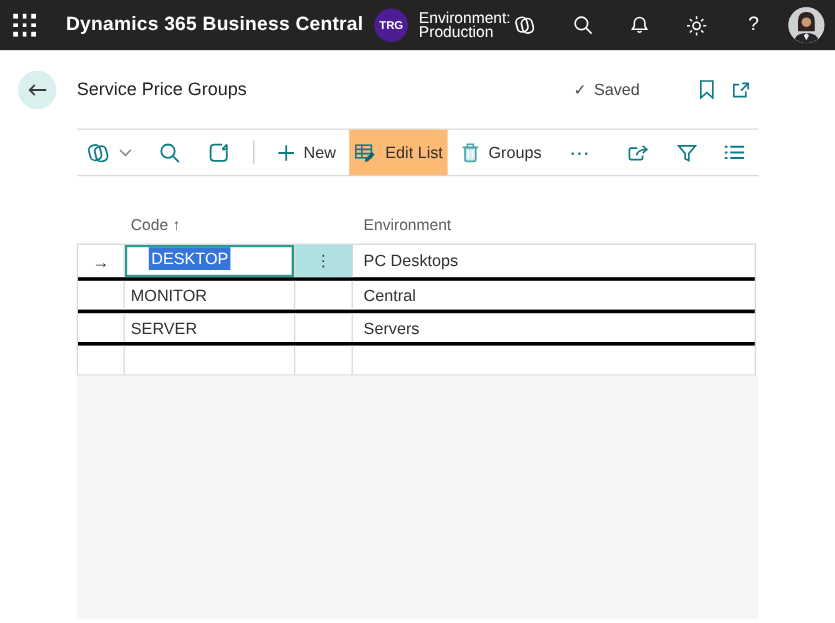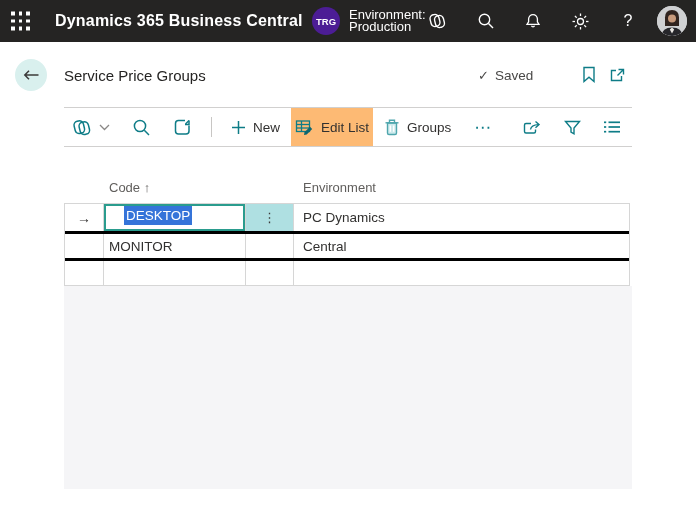--- a/index.html
+++ b/index.html
@@ -254,29 +254,35 @@
 
 <div class="grid-body">
   <div class="grow">
     <div class="cell sel">→</div>
     <div class="cell code code-editor">
       <div class="focus-box">
         <span class="sel-text">DESKTOP</span>
       </div>
     </div>
     <div class="cell menu active">⋮</div>
-    <div class="cell desc last">PC Dynamics</div>
+    <div class="cell desc last">PC Desktops</div>
   </div>
   <div class="grow">
     <div class="cell sel"></div>
     <div class="cell code">MONITOR</div>
     <div class="cell menu"></div>
     <div class="cell desc last">Central</div>
   </div>
   <div class="grow">
     <div class="cell sel"></div>
+    <div class="cell code">SERVER</div>
+    <div class="cell menu"></div>
+    <div class="cell desc last">Servers</div>
+  </div>
+  <div class="grow">
+    <div class="cell sel"></div>
     <div class="cell code"></div>
     <div class="cell menu"></div>
     <div class="cell desc last"></div>
   </div>
 </div>
 
 <div class="table-backdrop"></div>
 
 </body></html>

